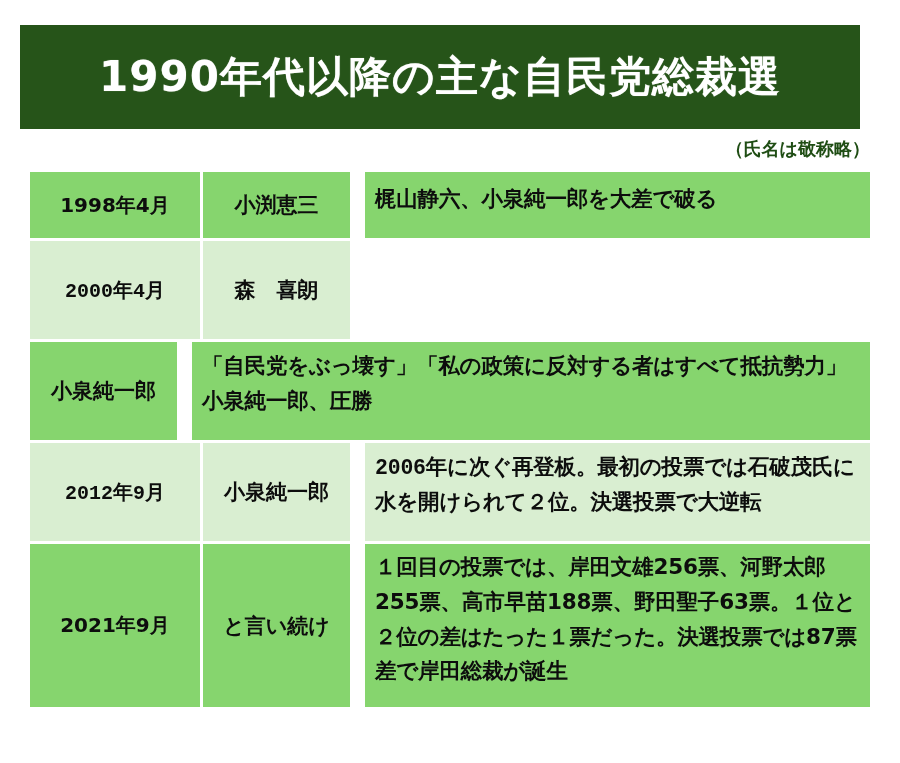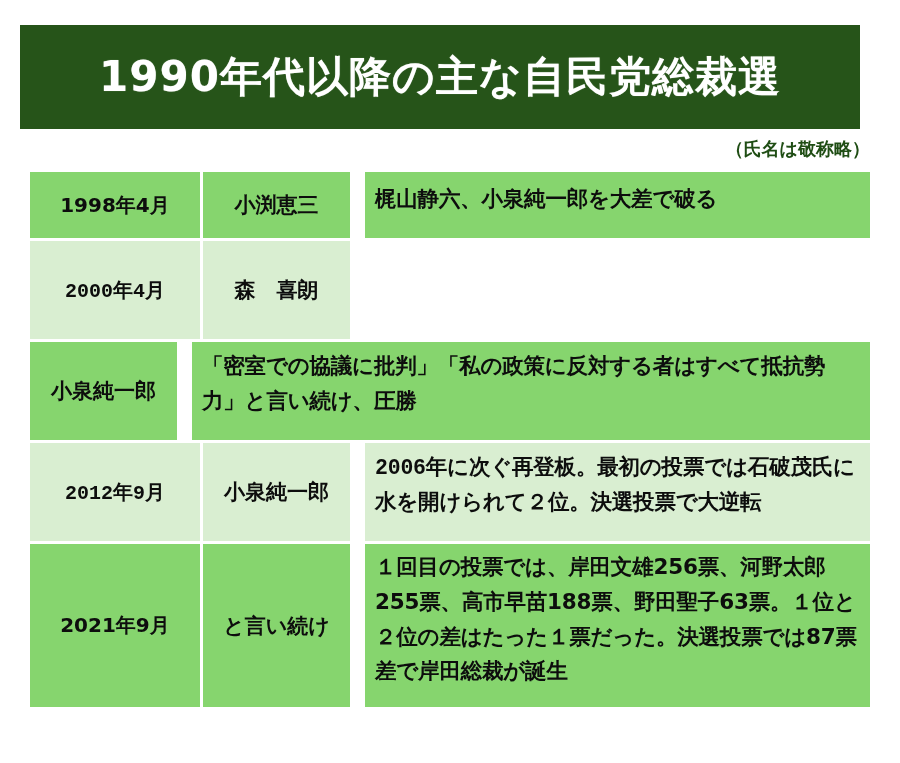--- a/index.html
+++ b/index.html
@@ -138,21 +138,21 @@
       <div class="cell cell-desc">梶山静六、小泉純一郎を大差で破る</div>
     </div>
 
     <div class="row light h-medium">
       <div class="cell cell-date">2000年4月</div>
       <div class="cell cell-name">森　喜朗</div>
     </div>
 
     <div class="row dark h-medium">
       <div class="cell cell-name">小泉純一郎</div>
-      <div class="cell cell-desc">「密室での協議に批判」「私の政策に反対する者はすべて抵抗勢力」と言い続け、圧勝</div>
+      <div class="cell cell-desc">「自民党をぶっ壊す」「私の政策に反対する者はすべて抵抗勢力」小泉純一郎、圧勝</div>
     </div>
 
     <div class="row light h-medium">
       <div class="cell cell-date">2012年9月</div>
       <div class="cell cell-name">小泉純一郎</div>
       <div class="cell cell-desc">2006年に次ぐ再登板。最初の投票では石破茂氏に水を開けられて２位。決選投票で大逆転</div>
     </div>
 
     <div class="row dark h-large">
       <div class="cell cell-date">2021年9月</div>

